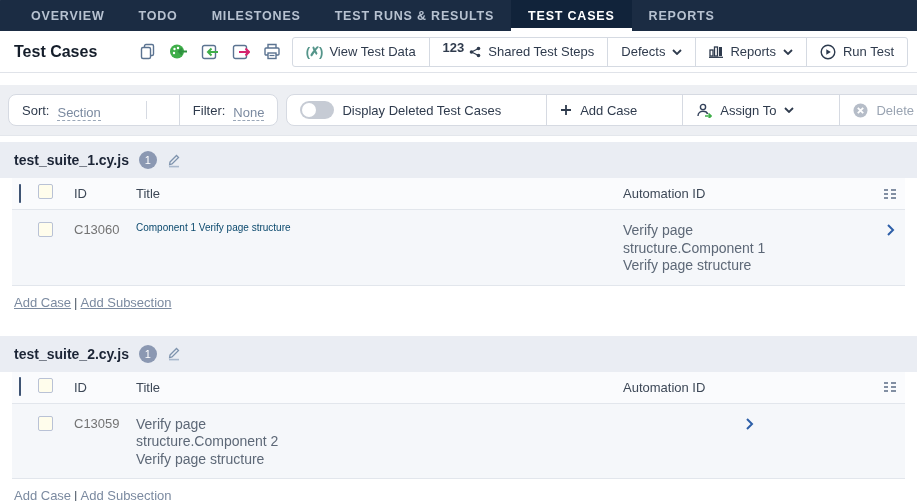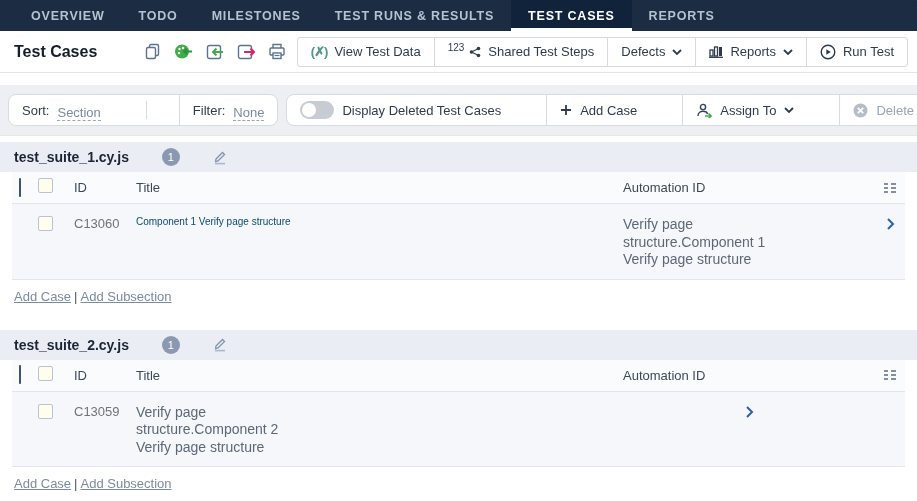--- a/index.html
+++ b/index.html
@@ -19,39 +19,39 @@
   .page-header { height:42px; background:#fff; border-bottom:1px solid #e0e3e9;
                  display:flex; align-items:center; padding:0 9px 0 14px; }
   .page-title { font-size:16px; font-weight:bold; color:#141d2a; }
   .hdr-icons { margin-left:auto; display:flex; align-items:center; gap:11px; margin-right:10px; }
   .hdr-icons .ico { width:20px; height:20px; display:flex; align-items:center; justify-content:center; cursor:pointer; }
   .btn-group { display:flex; align-items:stretch; border:1px solid #d5dae2; border-radius:3px; background:#fff; height:30px; }
   .btn { display:flex; align-items:center; gap:7px; padding:0 13px; font-size:13px; color:#2f3b4d;
          border-left:1px solid #d5dae2; cursor:pointer; white-space:nowrap; }
   .btn:first-child { border-left:none; }
   .vtd-icon { color:#55958a; font-size:13px; font-weight:bold; letter-spacing:-1px; }
-  .sup123 { font-size:10px; font-weight:normal; color:#2f3b4d; position:relative; top:-4px; margin-right:-2px;text-align:right; }
+  .sup123 { font-size:13px; font-weight:bold; color:#2f3b4d; position:relative; top:-4px; margin-right:-2px;text-align:right; }
 
   
   .toolbar-band { background:#edeff3; padding:9px 8px 9px 8px; display:flex; gap:8px; border-bottom:1px solid #e4e7ec; }
   .tb-box { background:#fff; border:1px solid #d6dae2; border-radius:8px; height:32px; display:flex; align-items:stretch;gap:32px; }
   .tb-seg { display:flex; align-items:center; gap:8px; padding:0 13px; font-size:13px; color:#2f3b4d;
             border-left:1px solid #d6dae2; cursor:pointer; white-space:nowrap; }
   .tb-seg:first-child { border-left:none; }
   .tb-static { cursor:default; }
   .lbl { color:#2f3b4d; }
   .dashed-link { color:#7b8aa0; border-bottom:1px dashed #9aa7b8; cursor:pointer; text-decoration:none;margin-top:6px; }
   .sep-v { width:1px; background:#d6dae2; margin:6px 0; }
   .toggle { width:34px; height:18px; border-radius:9px; background:#c6cbd4; position:relative; cursor:pointer; }
   .toggle .knob { position:absolute; left:2px; top:2px; width:14px; height:14px; border-radius:50%; background:#fff; }
   .tb-box.grow { flex:1; }
   .disabled { color:#9aa4b2; }
 
   
-  .section-header { height:30px; background:#eaedf3; display:flex; align-items:center; padding-left:14px; margin-top:6px;gap:23px; }
+  .section-header { height:36px; background:#eaedf3; display:flex; align-items:center; padding-left:14px; margin-top:6px; }
   .section-name { font-size:14px; font-weight:bold; color:#1c2536; }
   .badge { width:18px; height:18px; border-radius:50%; background:#8b98b2; color:#fff; font-size:11px;
            display:inline-flex; align-items:center; justify-content:center; margin-left:10px; cursor:pointer; }
   .section-edit { margin-left:10px; cursor:pointer; display:flex; }
 
   .tbl { margin:0 12px; }
   .tbl-row { display:grid; grid-template-columns:26px 36px 62px 1fr 252px 30px; align-items:start; }
   .tbl-head { background:#fafbfd; height:32px; border-bottom:1px solid #e2e6ec; align-items:center; }
   .tbl-head .hcell { font-size:13px; color:#3d4857; }
   .tbl-data { background:#f5f7fa; min-height:70px; border-bottom:1px solid #e2e6ec; padding-top:12px; padding-bottom:10px; }

